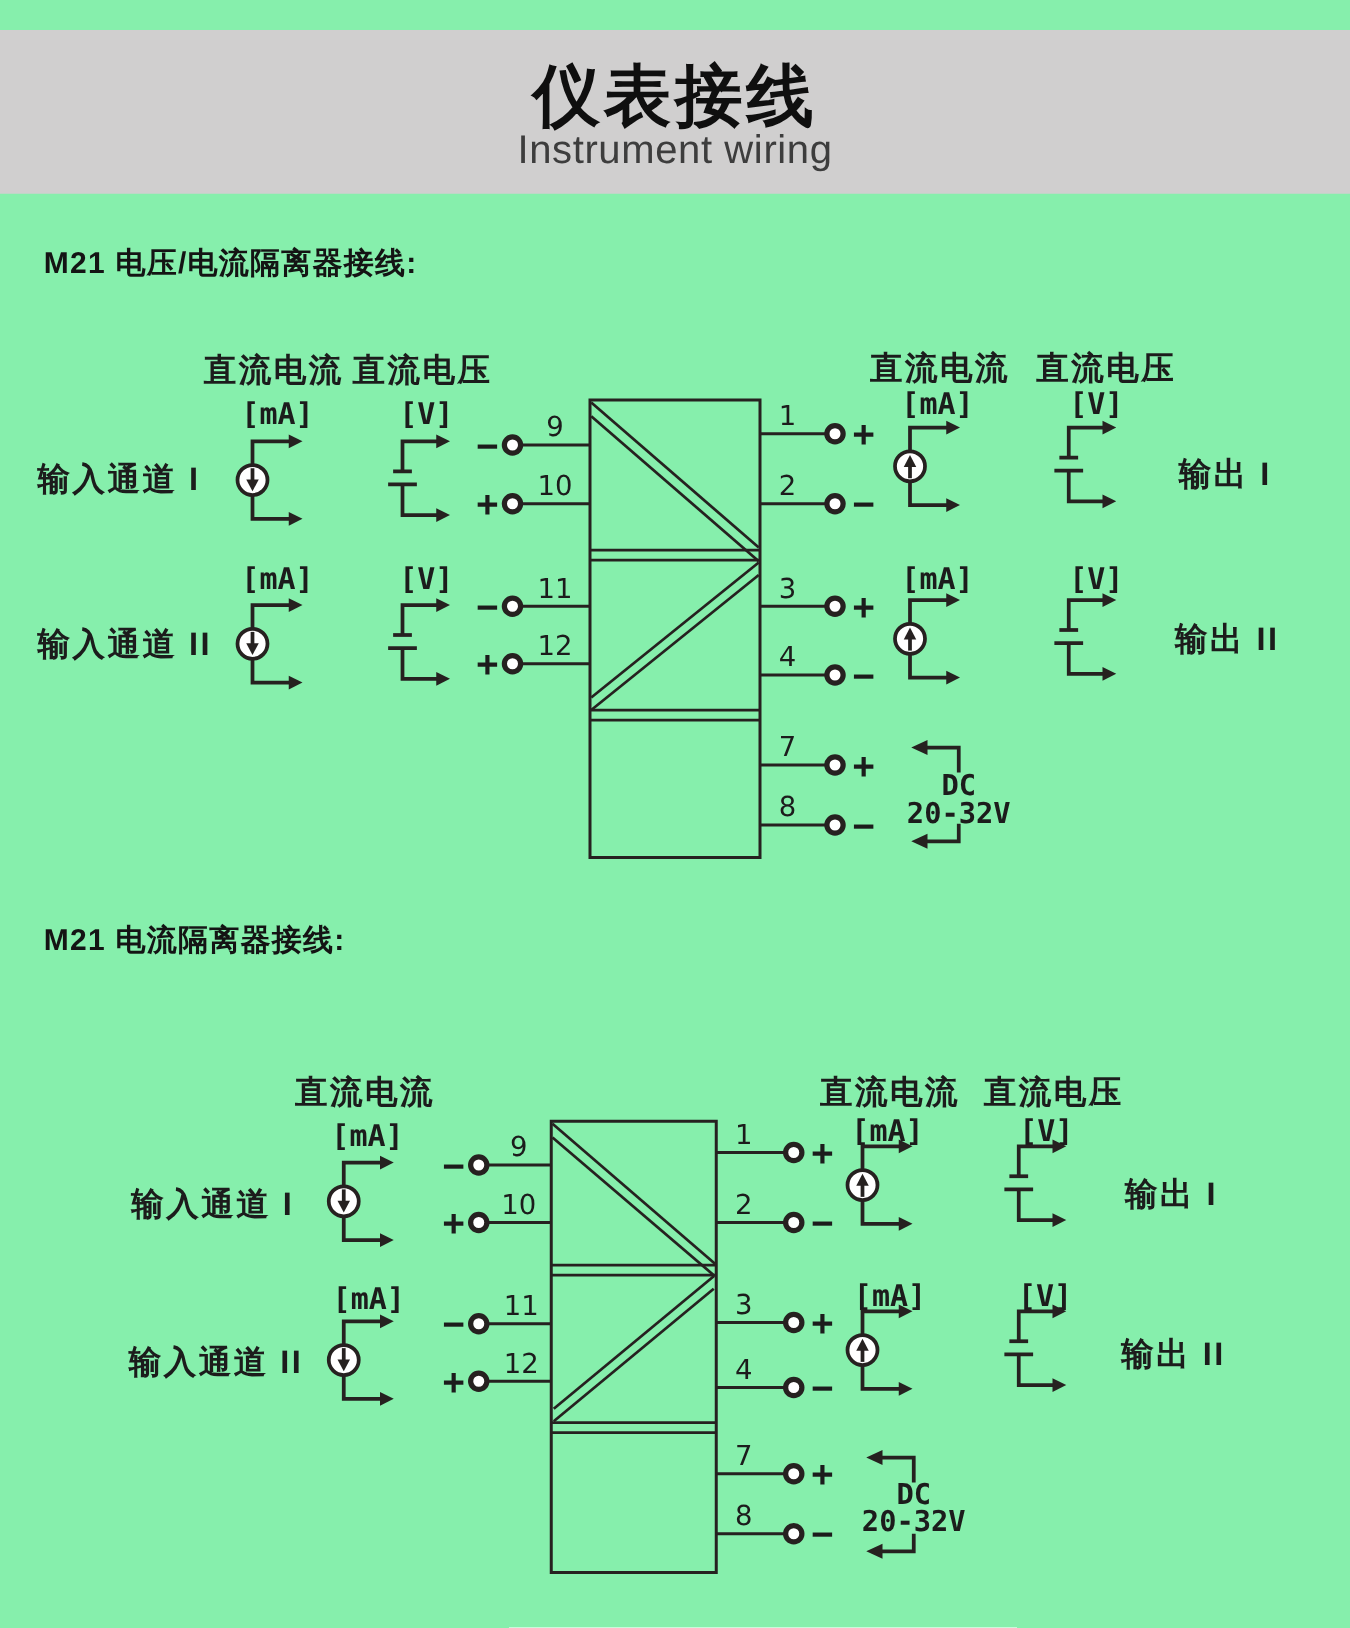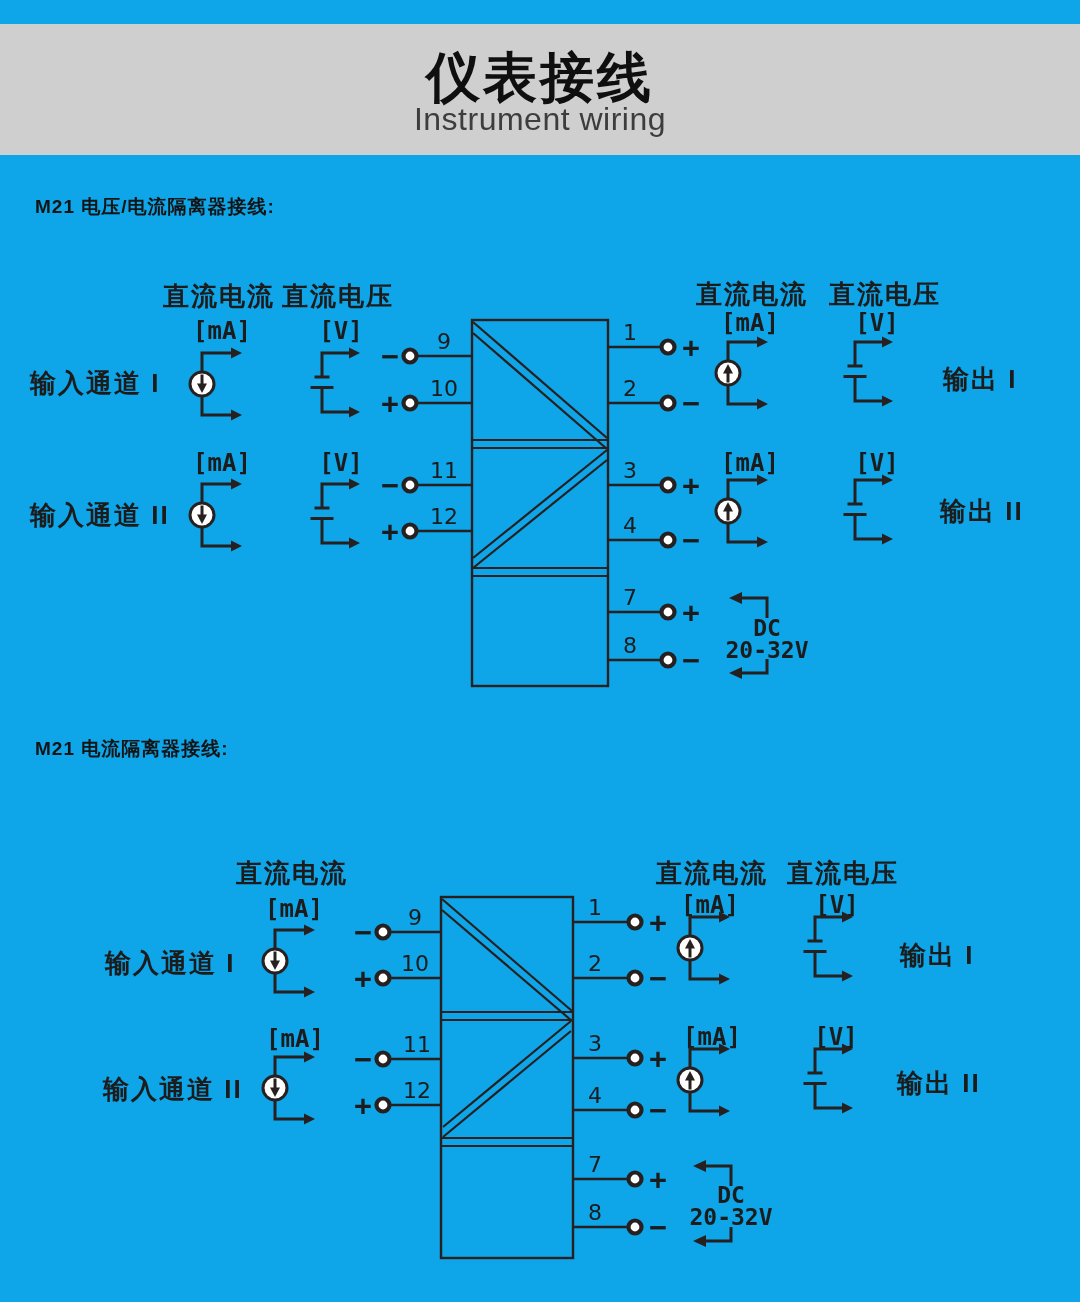--- a/index.html
+++ b/index.html
@@ -1,21 +1,21 @@
 <!DOCTYPE html>
 <html><head>
 <meta charset="utf-8">
 <style>
   html,body{margin:0;padding:0;background:#ffffff;}
-  .page{position:relative;width:1080px;height:1302px;background:#0ea5e9;overflow:hidden;
+  .page{position:relative;width:1080px;height:1302px;background:#86efac;overflow:hidden;
         font-family:"Liberation Sans",sans-serif;color:#1c1c1c;}
   .band{position:absolute;left:0;top:24px;width:1080px;height:131px;background:#d0cfcf;text-align:center;}
   .band-title{padding-top:24px;line-height:58px;font-size:54px;font-weight:700;color:#0f0f0f;letter-spacing:3px;}
   .band-sub{line-height:26px;font-size:32px;font-weight:400;color:#3d3d3d;letter-spacing:0.5px;}
-  .sec-title{position:absolute;left:35px;font-size:19px;font-weight:600;color:#141414;letter-spacing:1px;}
+  .sec-title{position:absolute;left:35px;font-size:24px;font-weight:600;color:#141414;letter-spacing:1px;}
   svg.diagram{position:absolute;left:0;width:1080px;display:block;}
   .w{stroke:#262120;stroke-width:2.4;fill:none;}
   .thin{stroke-width:2.2;}
   .sym{stroke:#262120;stroke-width:3;fill:none;}
   .f{fill:#262120;stroke:none;}
   .srccircle{fill:#ffffff;stroke:#262120;stroke-width:3;}
   .term{fill:#ffffff;stroke:#262120;stroke-width:4.2;}
   text{fill:#1c1c1c;}
   .cjk{font-family:"Liberation Sans",sans-serif;font-size:26px;font-weight:600;letter-spacing:2px;}
   .mono{font-family:"DejaVu Sans Mono",monospace;font-size:24px;font-weight:700;}

